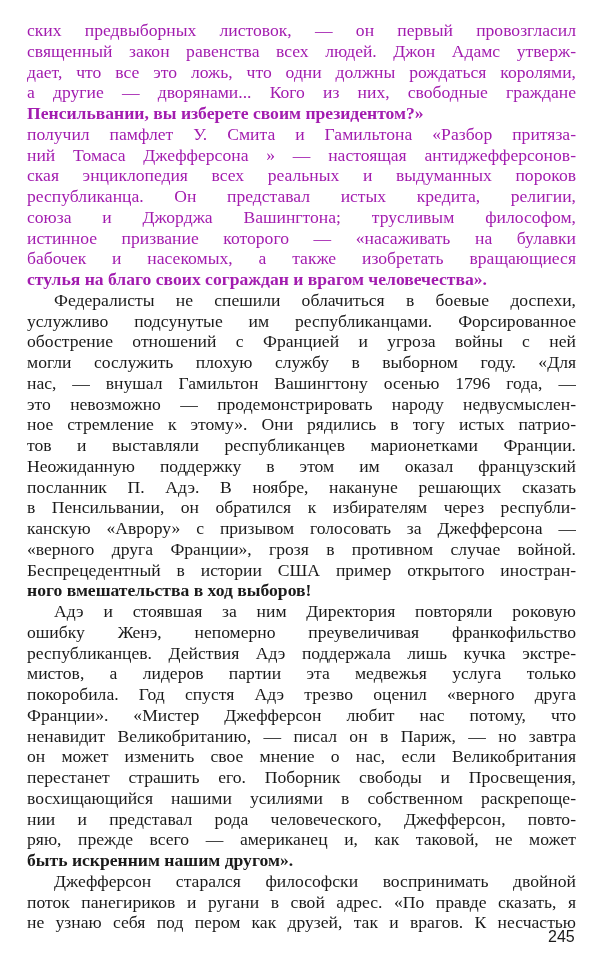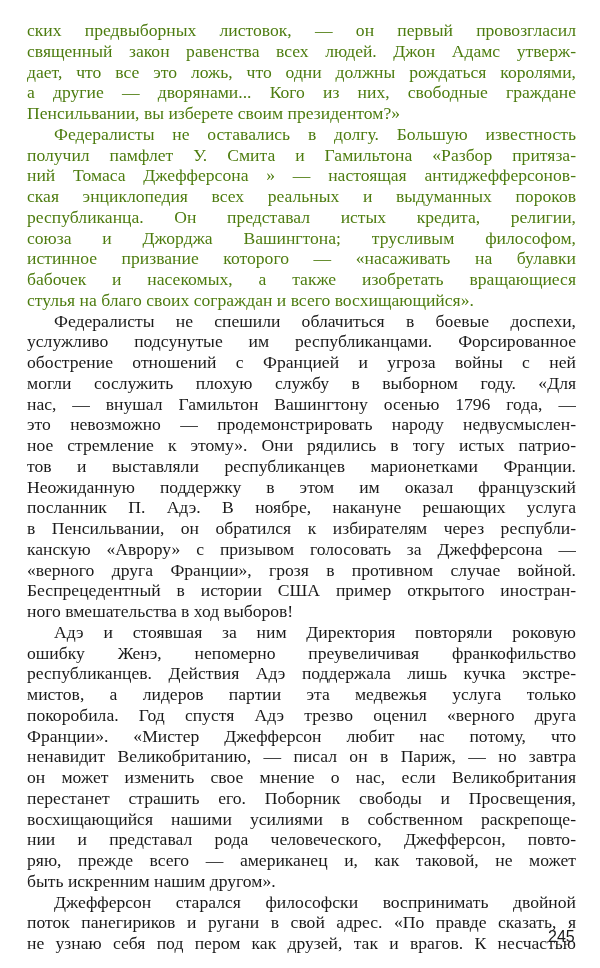--- a/index.html
+++ b/index.html
@@ -6,62 +6,61 @@
   body { width: 600px; height: 968px; position: relative; overflow: hidden; }
   .page {
     position: absolute; left: 27px; top: 20px; width: 549px;
     font-family: "Liberation Serif", "DejaVu Serif", serif;
     font-size: 17.6px; line-height: 20.75px; color: #1a1a1a;
   }
   .line {
     display: block; white-space: nowrap; text-align: justify; text-align-last: justify;
     height: 20.75px; overflow: hidden;
   }
-  .line.last { text-align-last: left; }
+  .line.last { text-align-last: left; font-weight: bold; }
   .line.indent { padding-left: 27px; }
-  .faded { color: #4d7c0f; }
+  .faded { color: #a21caf; }
   .page-number {
     position: absolute; left: 548px; top: 928px;
     font-family: Liberation Sans, sans-serif;
     font-size: 16px; color: #1a1a1a;
   }
 </style>
 </head>
 <body>
 
 <div class="page" id="page">
     <div>
       <span class="line faded">ских предвыборных листовок, — он первый провозгласил</span>
       <span class="line faded">священный закон равенства всех людей. Джон Адамс утверж-</span>
       <span class="line faded">дает, что все это ложь, что одни должны рождаться королями,</span>
       <span class="line faded">а другие — дворянами... Кого из них, свободные граждане</span>
       <span class="line faded last">Пенсильвании, вы изберете своим президентом?»</span>
     </div>
     <div>
-      <span class="line faded indent">Федералисты не оставались в долгу. Большую известность</span>
       <span class="line faded">получил памфлет У. Смита и Гамильтона «Разбор притяза-</span>
       <span class="line faded">ний Томаса Джефферсона » — настоящая антиджефферсонов-</span>
       <span class="line faded">ская энциклопедия всех реальных и выдуманных пороков</span>
       <span class="line faded">республиканца. Он представал истых кредита, религии,</span>
       <span class="line faded">союза и Джорджа Вашингтона; трусливым философом,</span>
       <span class="line faded">истинное призвание которого — «насаживать на булавки</span>
       <span class="line faded">бабочек и насекомых, а также изобретать вращающиеся</span>
-      <span class="line faded last">стулья на благо своих сограждан и всего восхищающийся».</span>
+      <span class="line faded last">стулья на благо своих сограждан и врагом человечества».</span>
     </div>
     <div>
       <span class="line indent">Федералисты не спешили облачиться в боевые доспехи,</span>
       <span class="line">услужливо подсунутые им республиканцами. Форсированное</span>
       <span class="line">обострение отношений с Францией и угроза войны с ней</span>
       <span class="line">могли сослужить плохую службу в выборном году. «Для</span>
       <span class="line">нас, — внушал Гамильтон Вашингтону осенью 1796 года, —</span>
       <span class="line">это невозможно — продемонстрировать народу недвусмыслен-</span>
       <span class="line">ное стремление к этому». Они рядились в тогу истых патрио-</span>
       <span class="line">тов и выставляли республиканцев марионетками Франции.</span>
       <span class="line">Неожиданную поддержку в этом им оказал французский</span>
-      <span class="line">посланник П. Адэ. В ноябре, накануне решающих услуга</span>
+      <span class="line">посланник П. Адэ. В ноябре, накануне решающих сказать</span>
       <span class="line">в Пенсильвании, он обратился к избирателям через республи-</span>
       <span class="line">канскую «Аврору» с призывом голосовать за Джефферсона —</span>
       <span class="line">«верного друга Франции», грозя в противном случае войной.</span>
       <span class="line">Беспрецедентный в истории США пример открытого иностран-</span>
       <span class="line last">ного вмешательства в ход выборов!</span>
     </div>
     <div>
       <span class="line indent">Адэ и стоявшая за ним Директория повторяли роковую</span>
       <span class="line">ошибку Женэ, непомерно преувеличивая франкофильство</span>
       <span class="line">республиканцев. Действия Адэ поддержала лишь кучка экстре-</span>

